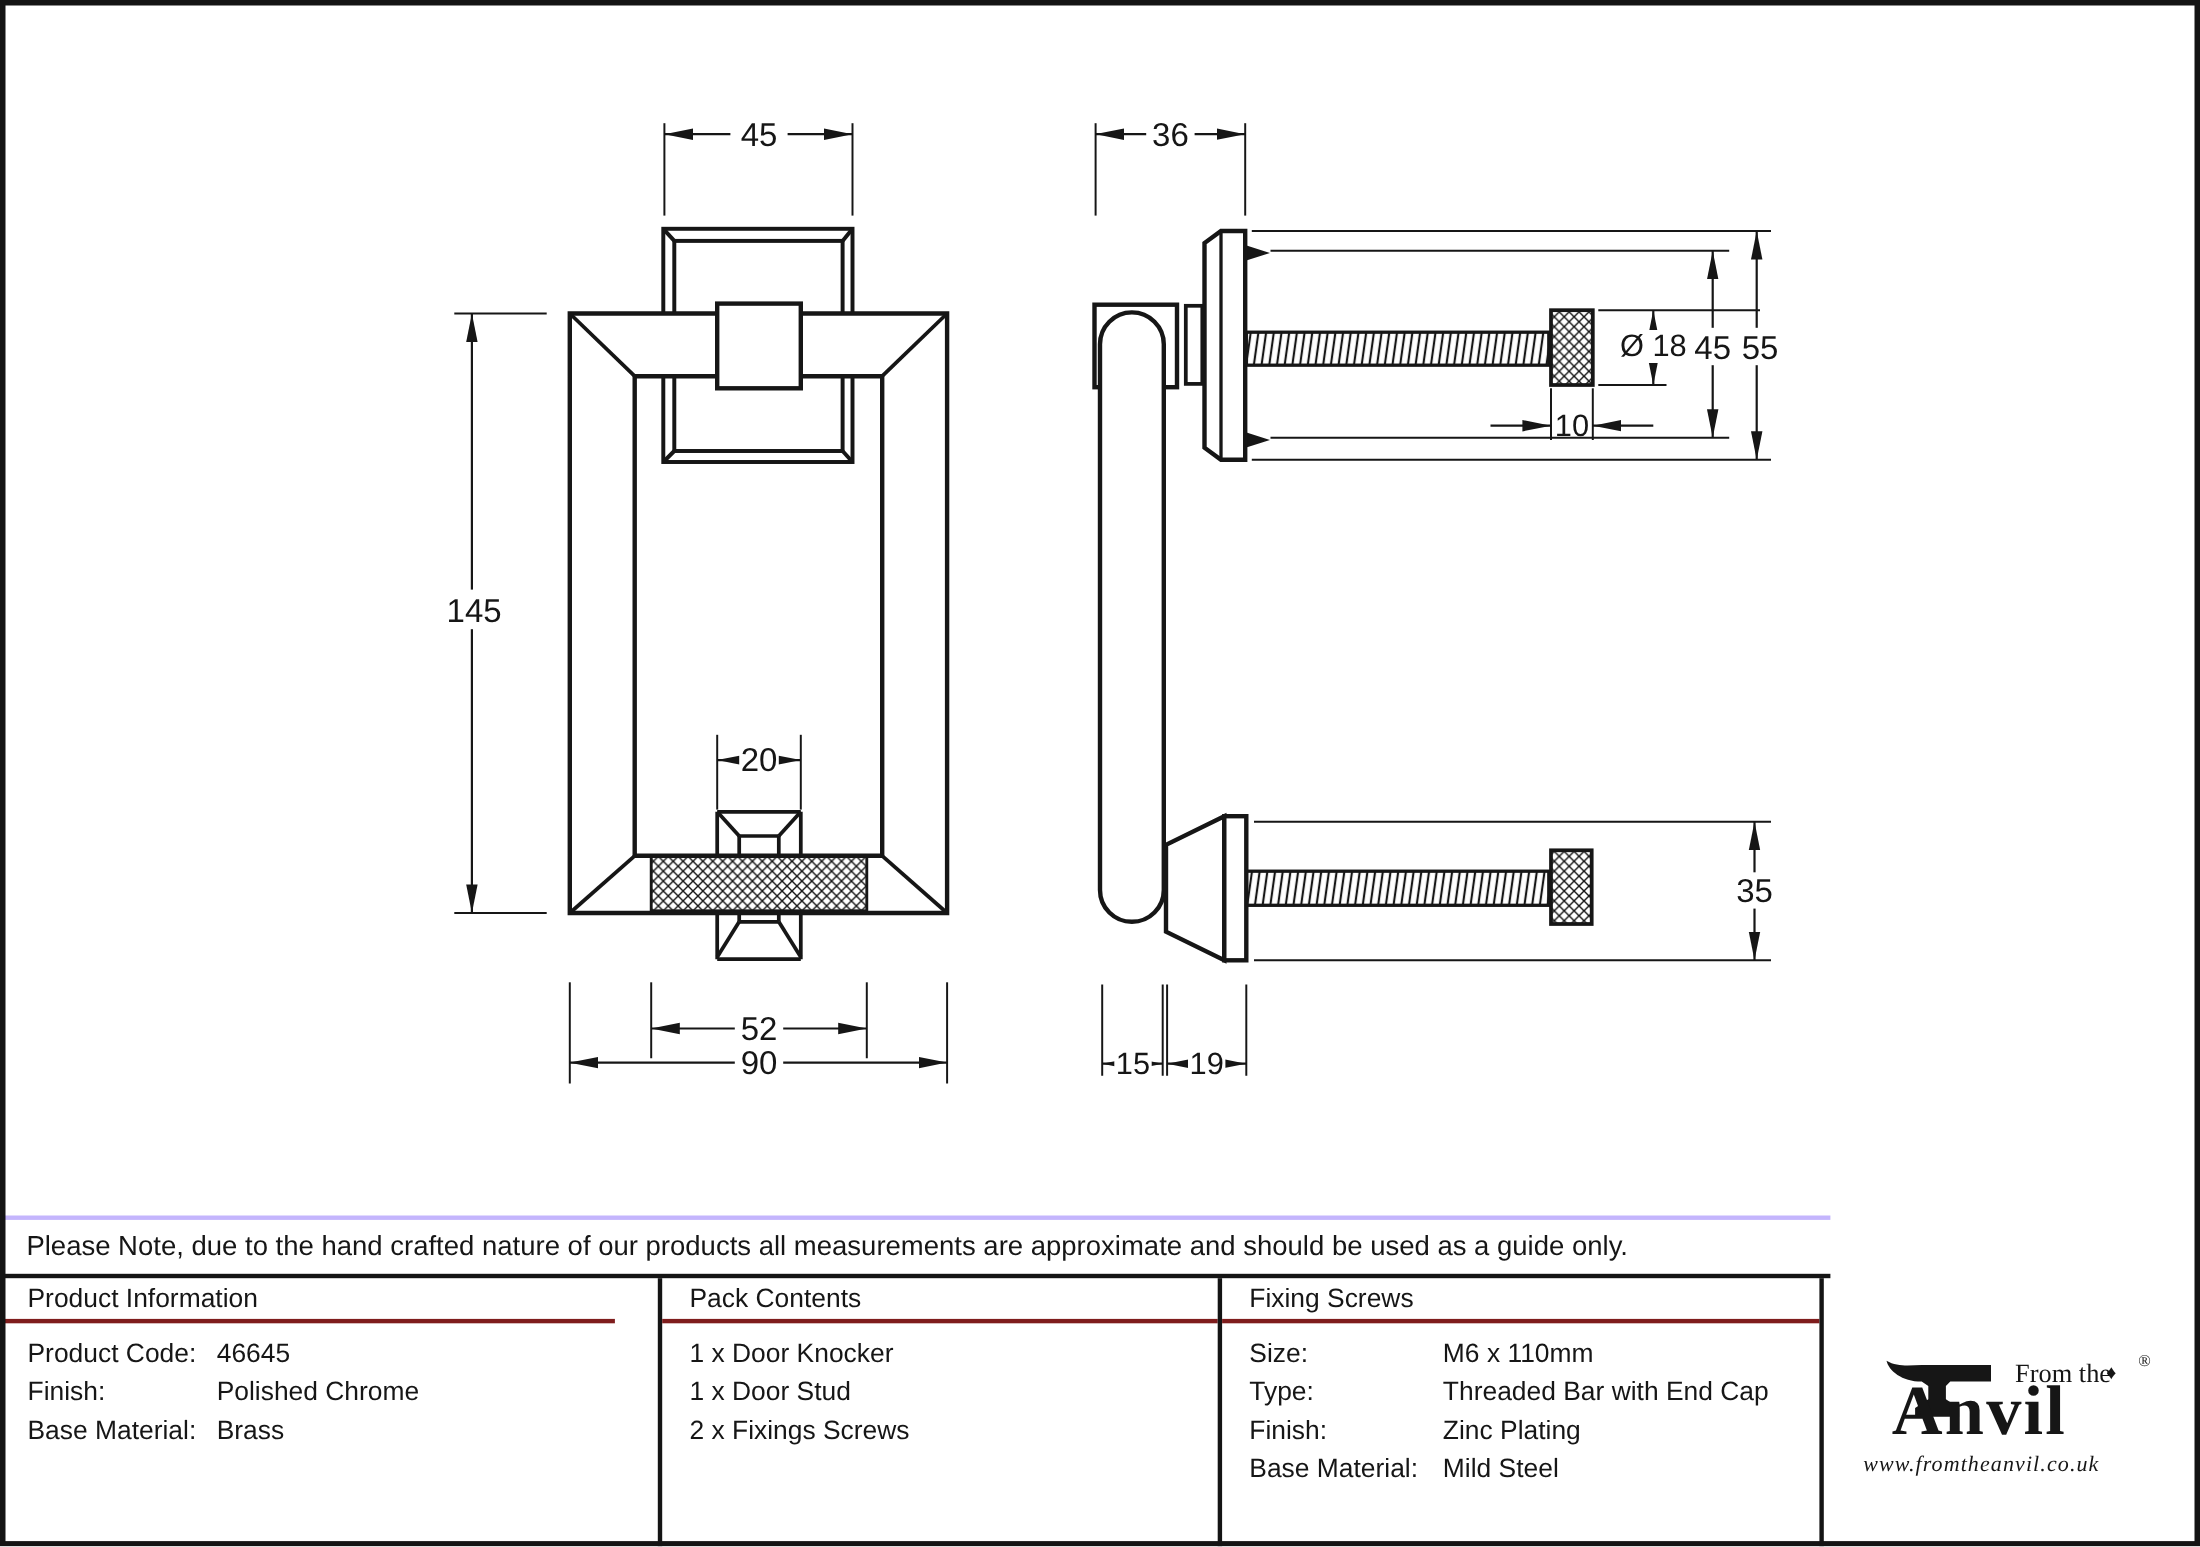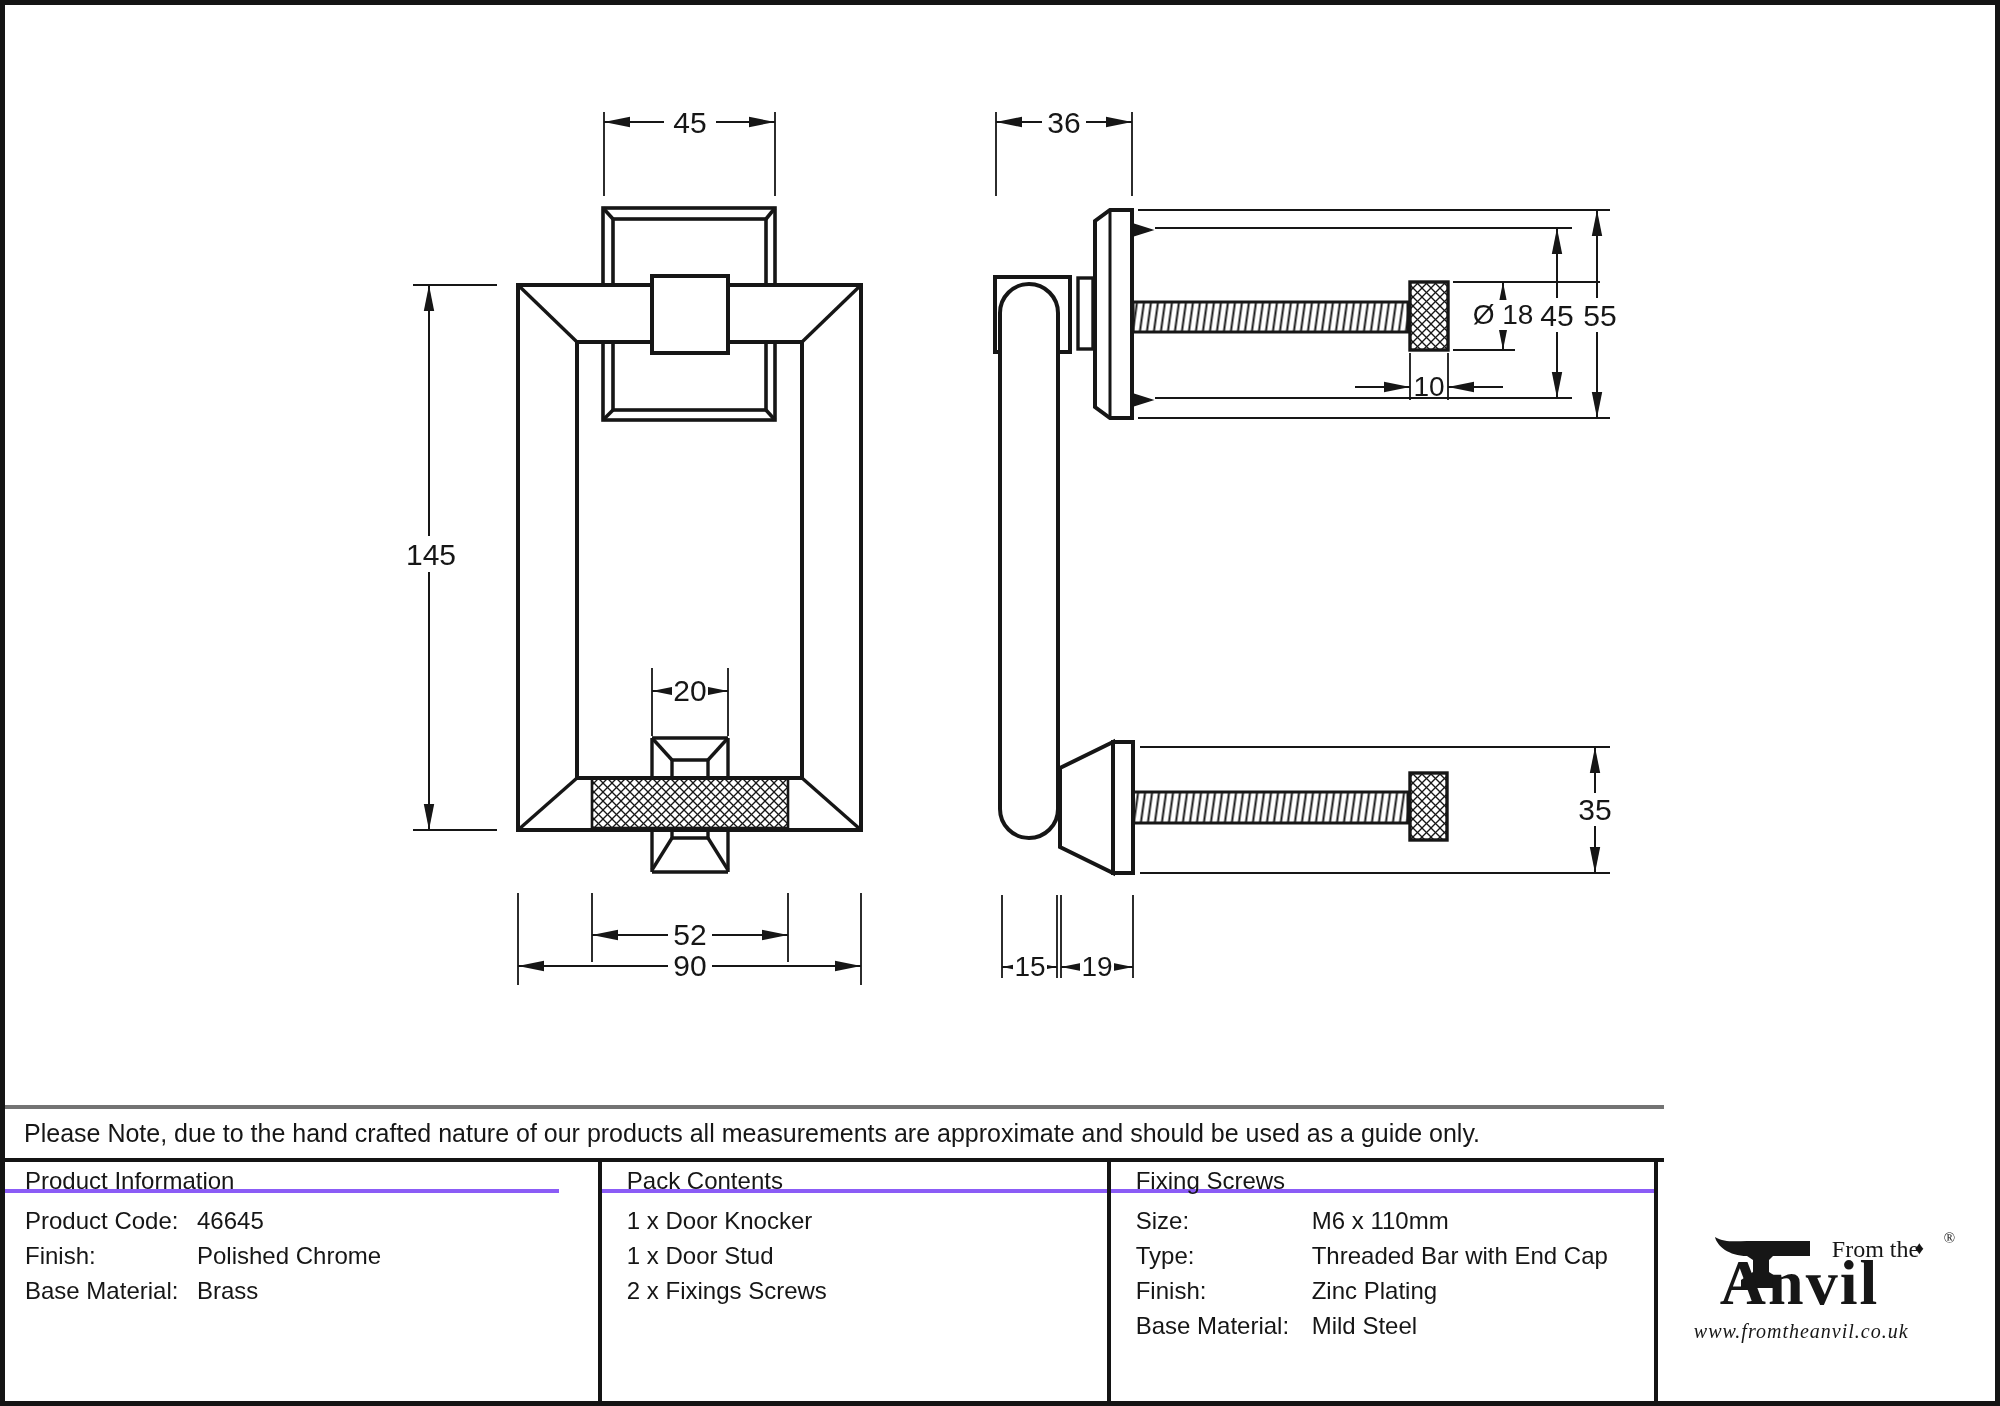--- a/index.html
+++ b/index.html
@@ -2,29 +2,29 @@
 <html><head>
 <meta charset="utf-8">
 <style>
   html,body{margin:0;padding:0;background:#fff;}
   .sheet{position:relative;width:2000px;height:1406px;background:#fff;overflow:hidden;
          font-family:"Liberation Sans", sans-serif;color:#161616;}
   .frame{position:absolute;inset:0;border:5px solid #141414;pointer-events:none;z-index:50;}
   svg text{font-family:"Liberation Sans", sans-serif;fill:#161616;}
   .drawing{position:absolute;top:0;left:0;}
   .notebar{position:absolute;top:1105px;left:0;width:1664px;height:57px;box-sizing:border-box;
-           border-top:4px solid #737373;border-bottom:4px solid #141414;
+           border-top:4px solid #c4b5fd;border-bottom:4px solid #141414;
            font-size:25px;line-height:48px;padding-left:24px;white-space:nowrap;}
   .spec{position:absolute;top:1162px;left:0;width:2000px;height:244px;display:flex;}
   .col{box-sizing:border-box;height:244px;}
   .col.c1{width:570px;}
   .col.c2{width:519px;border-left:4px solid #141414;margin-left:39px;}
   .col.c3{width:558px;border-left:4px solid #141414;}
   .col.c4{width:353px;border-left:4px solid #141414;position:relative;}
-  .col-header{box-sizing:border-box;height:31px;border-bottom:4px solid #8b5cf6;
+  .col-header{box-sizing:border-box;height:41px;border-bottom:4px solid #7f1d1d;
               font-size:24px;line-height:38px;padding-left:25px;}
   .col-body{padding:10px 0 0 25px;font-size:24px;}
   .kv{display:grid;grid-template-columns:172px 1fr;line-height:35px;}
   .c3 .kv{grid-template-columns:176px 1fr;}
   .pack-item{line-height:35px;}
   
   .logo{position:absolute;left:20px;top:62px;width:320px;height:130px;}
   .logo .anvil-ic{position:absolute;left:34px;top:6px;width:102px;height:62px;}
   .logo .fromthe{position:absolute;left:154px;top:12px;font-family:"Liberation Serif",serif;
                  font-size:24px;}

